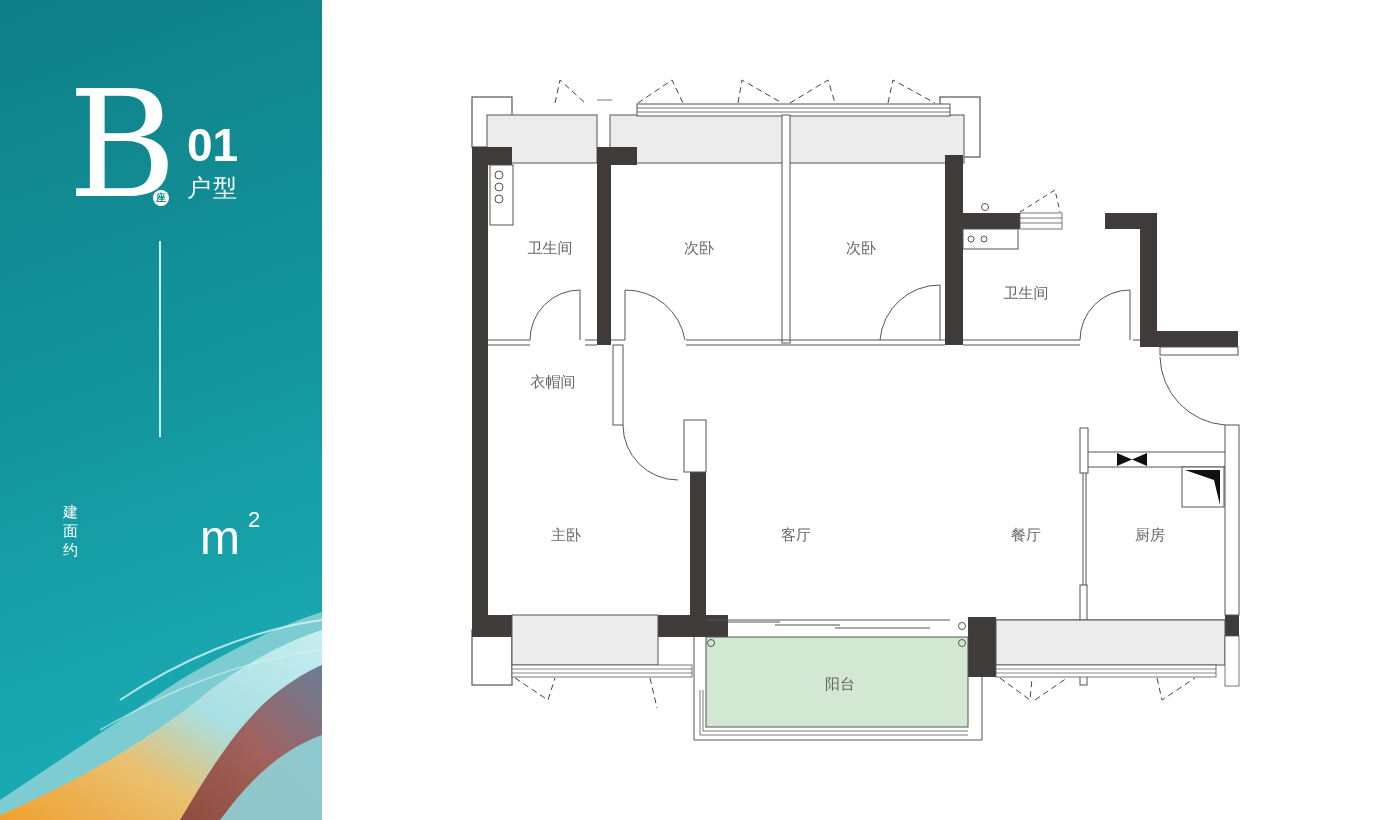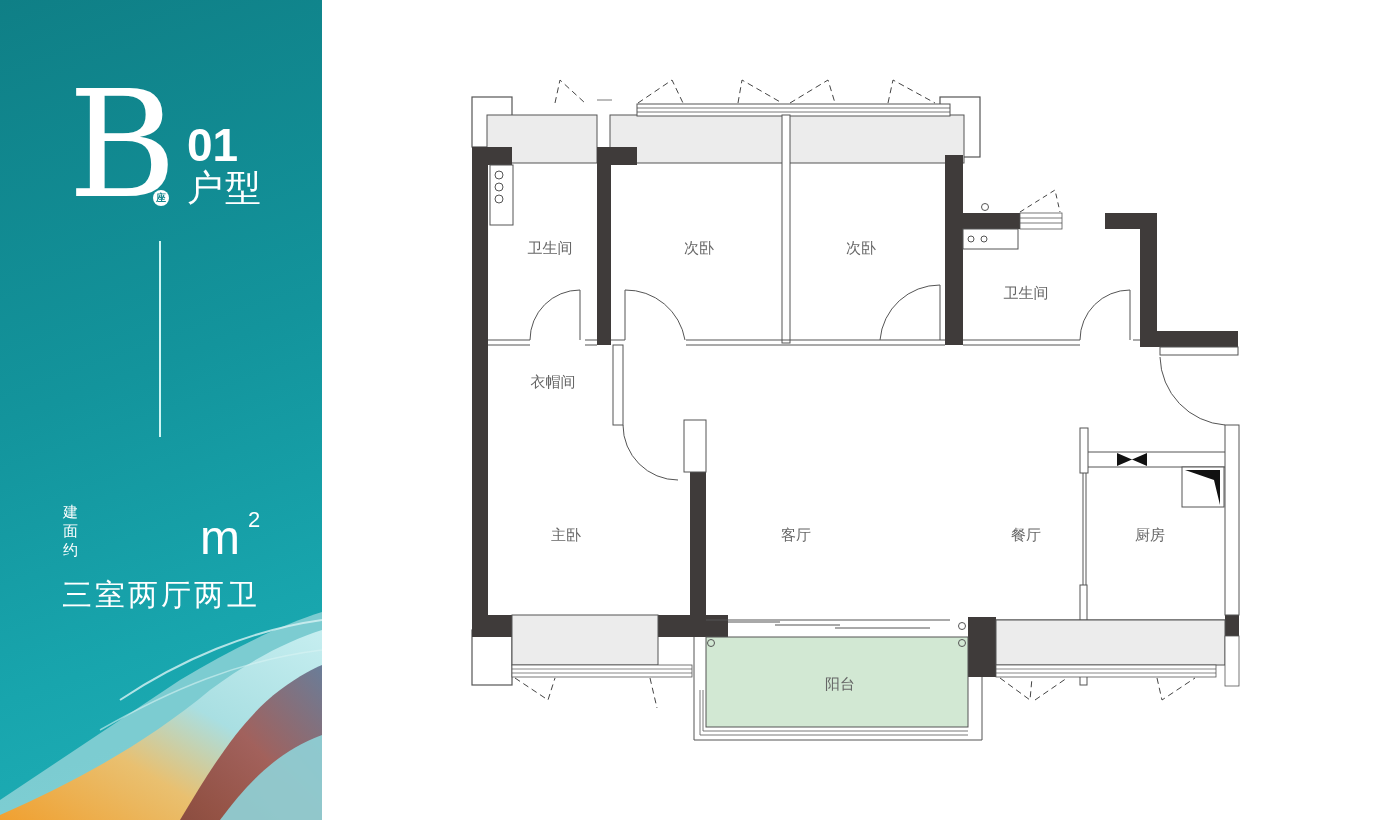--- a/index.html
+++ b/index.html
@@ -3,21 +3,21 @@
 <meta charset="utf-8">
 <style>
   html, body { margin:0; padding:0; }
   body { width:1400px; height:820px; background:#ffffff; position:relative; overflow:hidden; font-family:"DejaVu Sans", sans-serif; }
   .panel { position:absolute; left:0; top:0; width:322px; height:820px; overflow:hidden;
     background: linear-gradient(160deg, #0f7f86 0%, #13949c 45%, #18a5ad 75%, #20b0b8 100%); }
   .panel .swoosh { position:absolute; left:0; top:0; width:322px; height:820px; }
   .letter-b { position:absolute; left:68px; top:70px; font-family:"DejaVu Serif", serif; font-size:148px; line-height:150px; color:#ffffff; }
   .b-badge { position:absolute; left:153px; top:190px; width:16px; height:16px; border-radius:50%; background:#ffffff; color:#14878e; font-size:10px; line-height:16px; text-align:center; font-weight:bold; }
   .unit-number { position:absolute; left:187px; top:120px; font-family:"Liberation Sans", sans-serif; font-weight:bold; font-size:46px; line-height:50px; color:#ffffff; }
-  .unit-label { position:absolute; left:187px; top:170px; font-size:36px; line-height:36px; color:#ffffff; letter-spacing:2px;text-align:right; }
+  .unit-label { position:absolute; left:187px; top:170px; font-size:24px; line-height:36px; color:#ffffff; letter-spacing:2px;text-align:right; }
   .divider-line { position:absolute; left:159px; top:241px; width:2px; height:196px; background:#cdf6f4; }
   .area-label { position:absolute; left:63px; top:503px; width:20px; font-size:15px; line-height:19px; color:#ffffff; }
   .area-value { position:absolute; left:92px; top:470px; font-family:"Liberation Sans", sans-serif; font-size:104px; line-height:110px; color:#ffffff; letter-spacing:-4px; }
   .area-unit { position:absolute; left:200px; top:508px; font-family:"Liberation Sans", sans-serif; font-size:48px; line-height:60px; color:#ffffff; }
   .area-sup { position:absolute; left:248px; top:508px; font-family:"Liberation Sans", sans-serif; font-size:22px; line-height:24px; color:#ffffff; }
   .layout-desc { position:absolute; left:62px; top:575px; font-size:30px; line-height:40px; color:#ffffff; letter-spacing:3px; }
   .plan { position:absolute; left:0; top:0; width:1400px; height:820px; }
   .room-label { font-family:"DejaVu Sans", sans-serif; font-size:15px; fill:#666666; }
 </style>
 </head>
@@ -47,21 +47,20 @@
   </svg>
 
   <div class="letter-b">B</div>
   <div class="b-badge">座</div>
   <div class="unit-number">01</div>
   <div class="unit-label">户型</div>
   <div class="divider-line"></div>
   <div class="area-label">建面约</div>
   <div class="area-unit">m</div>
   <div class="area-sup">2</div>
-  <div class="layout-desc">三室两厅两卫</div>
 </div>
 
 <svg class="plan" viewBox="0 0 1400 820">
   <g fill="none" stroke="#555" stroke-width="1.2">
 
     <rect x="472" y="97" width="40" height="50" fill="#fff"></rect>
     <rect x="472" y="630" width="40" height="55" fill="#fff"></rect>
     <rect x="940" y="97" width="40" height="60" fill="#fff"></rect>
   </g>
 

